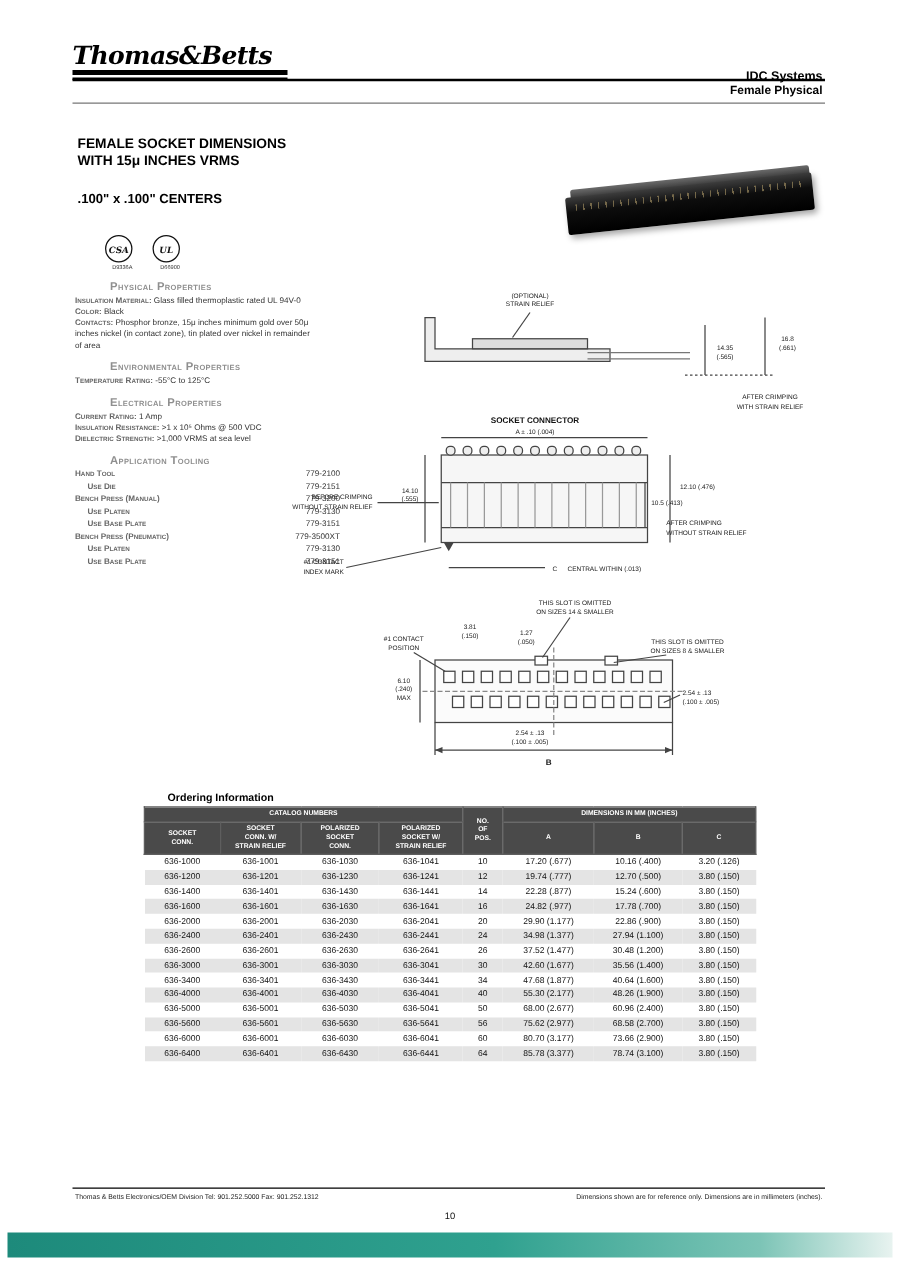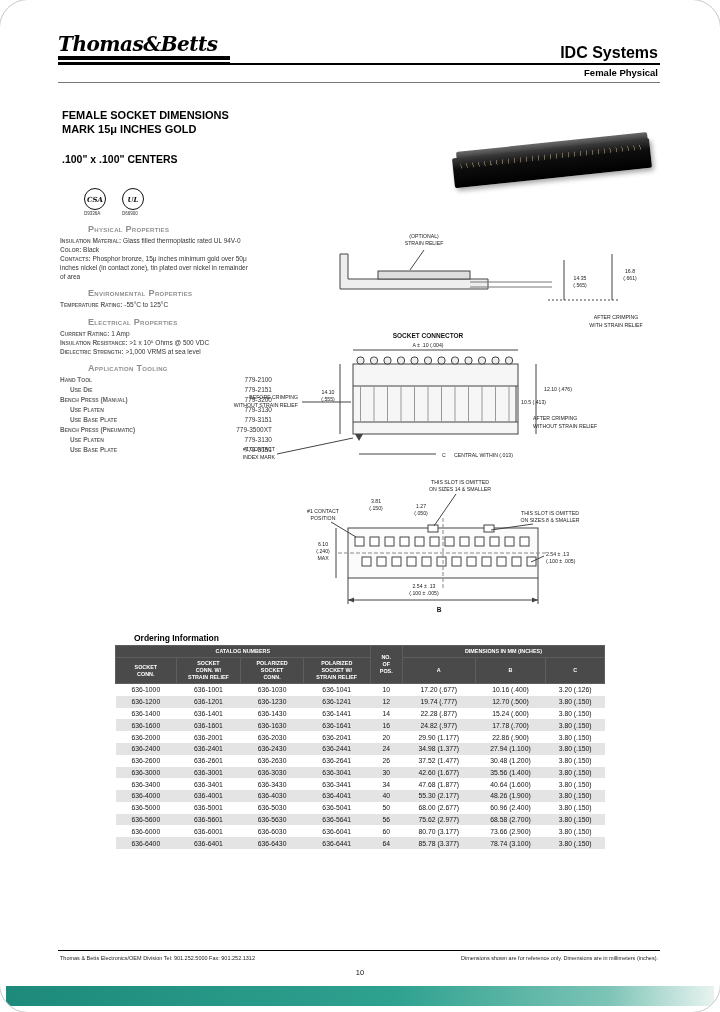--- a/index.html
+++ b/index.html
@@ -1,37 +1,37 @@
 <!DOCTYPE html>
 <html><head>
 <meta charset="utf-8">
 <style>
   html,body{margin:0;padding:0;background:#fff;}
   .page{position:relative;width:720px;height:1012px;background:#fff;overflow:hidden;
-        font-family:"Liberation Sans",sans-serif;color:#222;outline:1px solid #c9c9c9;border-radius:28px;}
+        font-family:"Liberation Sans",sans-serif;color:#222;outline:1px solid #c9c9c9;}
 
   
   .logo-wrap{position:absolute;left:58px;top:34px;width:172px;}
   .logo-text{font-family:"DejaVu Serif",serif;font-style:italic;font-weight:700;font-size:20px;
              letter-spacing:-0.5px;color:#000;line-height:1;}
   .logo-bar{height:4px;background:#000;margin-top:2px;}
   .logo-bar2{height:1.5px;background:#000;margin-top:2px;}
-  .hdr-system{position:absolute;right:62px;top:44px;font-size:16px;font-weight:700;color:#000;}
+  .hdr-system{position:absolute;right:62px;top:56px;font-size:10px;font-weight:700;color:#000;}
   .hdr-rule{position:absolute;left:58px;right:60px;top:63px;height:1.5px;background:#000;}
   .hdr-sub{position:absolute;right:62px;top:67px;font-size:9.5px;font-weight:700;color:#000;}
   .hdr-rule2{position:absolute;left:58px;right:60px;top:82px;height:0.8px;background:#777;}
 
   
   .title-block{position:absolute;left:62px;top:108px;}
   .title-line{font-weight:700;font-size:11px;line-height:1.3;color:#000;}
   .title-centers{font-weight:700;font-size:10.5px;margin-top:16px;color:#000;}
 
   
   .certs{position:absolute;left:84px;top:188px;display:flex;gap:16px;}
-  .cert{text-align:left;}
+  .cert{text-align:right;}
   .mark{width:20px;height:20px;border:1.6px solid #111;border-radius:50%;display:flex;
         align-items:center;justify-content:center;font-weight:700;font-style:italic;
         font-size:7px;font-family:"DejaVu Serif",serif;color:#111;margin:0 auto;}
   .cert-num{font-size:4.5px;margin-top:1px;color:#333;}
 
   
   .photo{position:absolute;left:448px;top:116px;width:212px;height:104px;}
   .photo-top{position:absolute;left:8px;top:26px;width:192px;height:11px;
              background:linear-gradient(180deg,#6a6a6a,#242424);transform:rotate(-6deg);border-radius:2px;}
   .photo-body{position:absolute;left:5px;top:32px;width:198px;height:30px;border-radius:2px;
@@ -84,21 +84,21 @@
     <div class="logo-bar"></div>
     <div class="logo-bar2"></div>
   </div>
   <div class="hdr-system">IDC Systems</div>
   <div class="hdr-rule"></div>
   <div class="hdr-sub">Female Physical</div>
   <div class="hdr-rule2"></div>
 
   <div class="title-block">
     <div class="title-line">FEMALE SOCKET DIMENSIONS</div>
-    <div class="title-line">MARK 15μ INCHES GOLD</div>
+    <div class="title-line">WITH 15μ INCHES VRMS</div>
     <div class="title-centers">.100" x .100" CENTERS</div>
   </div>
 
   <div class="certs">
     <div class="cert">
       <div class="mark">CSA</div>
       <div class="cert-num">D9336A</div>
     </div>
     <div class="cert">
       <div class="mark">UL</div>

